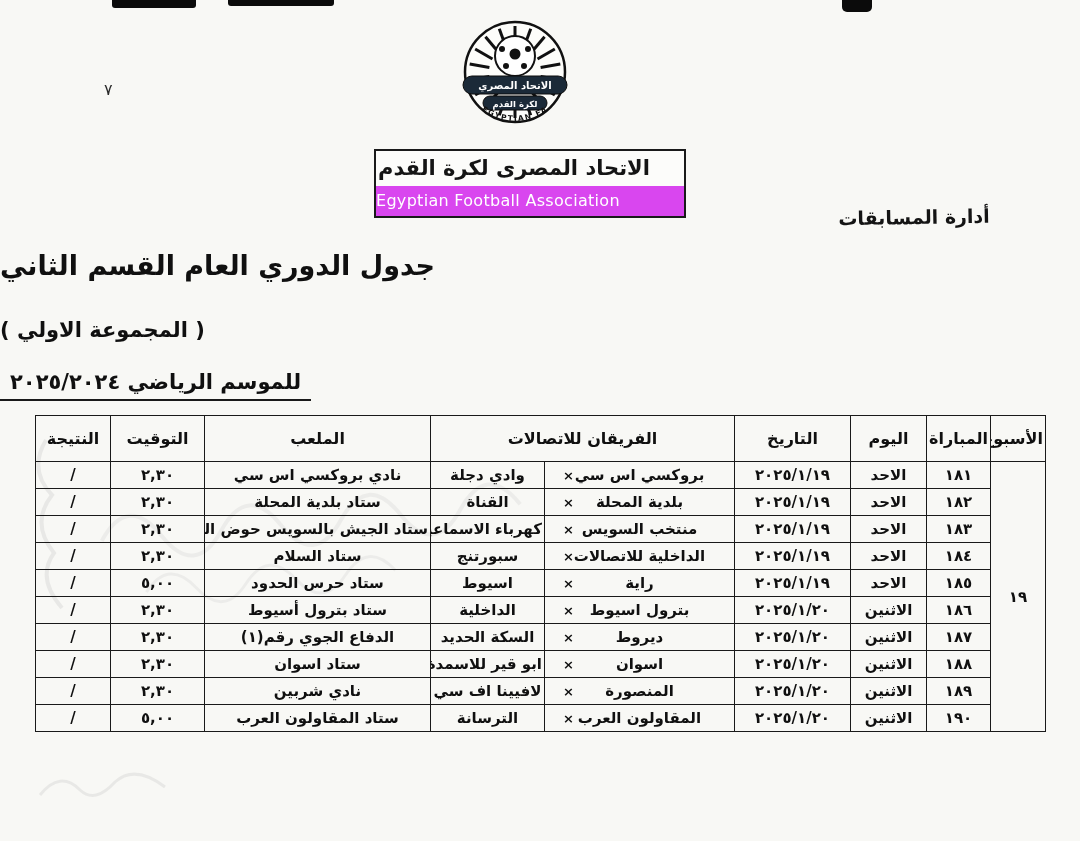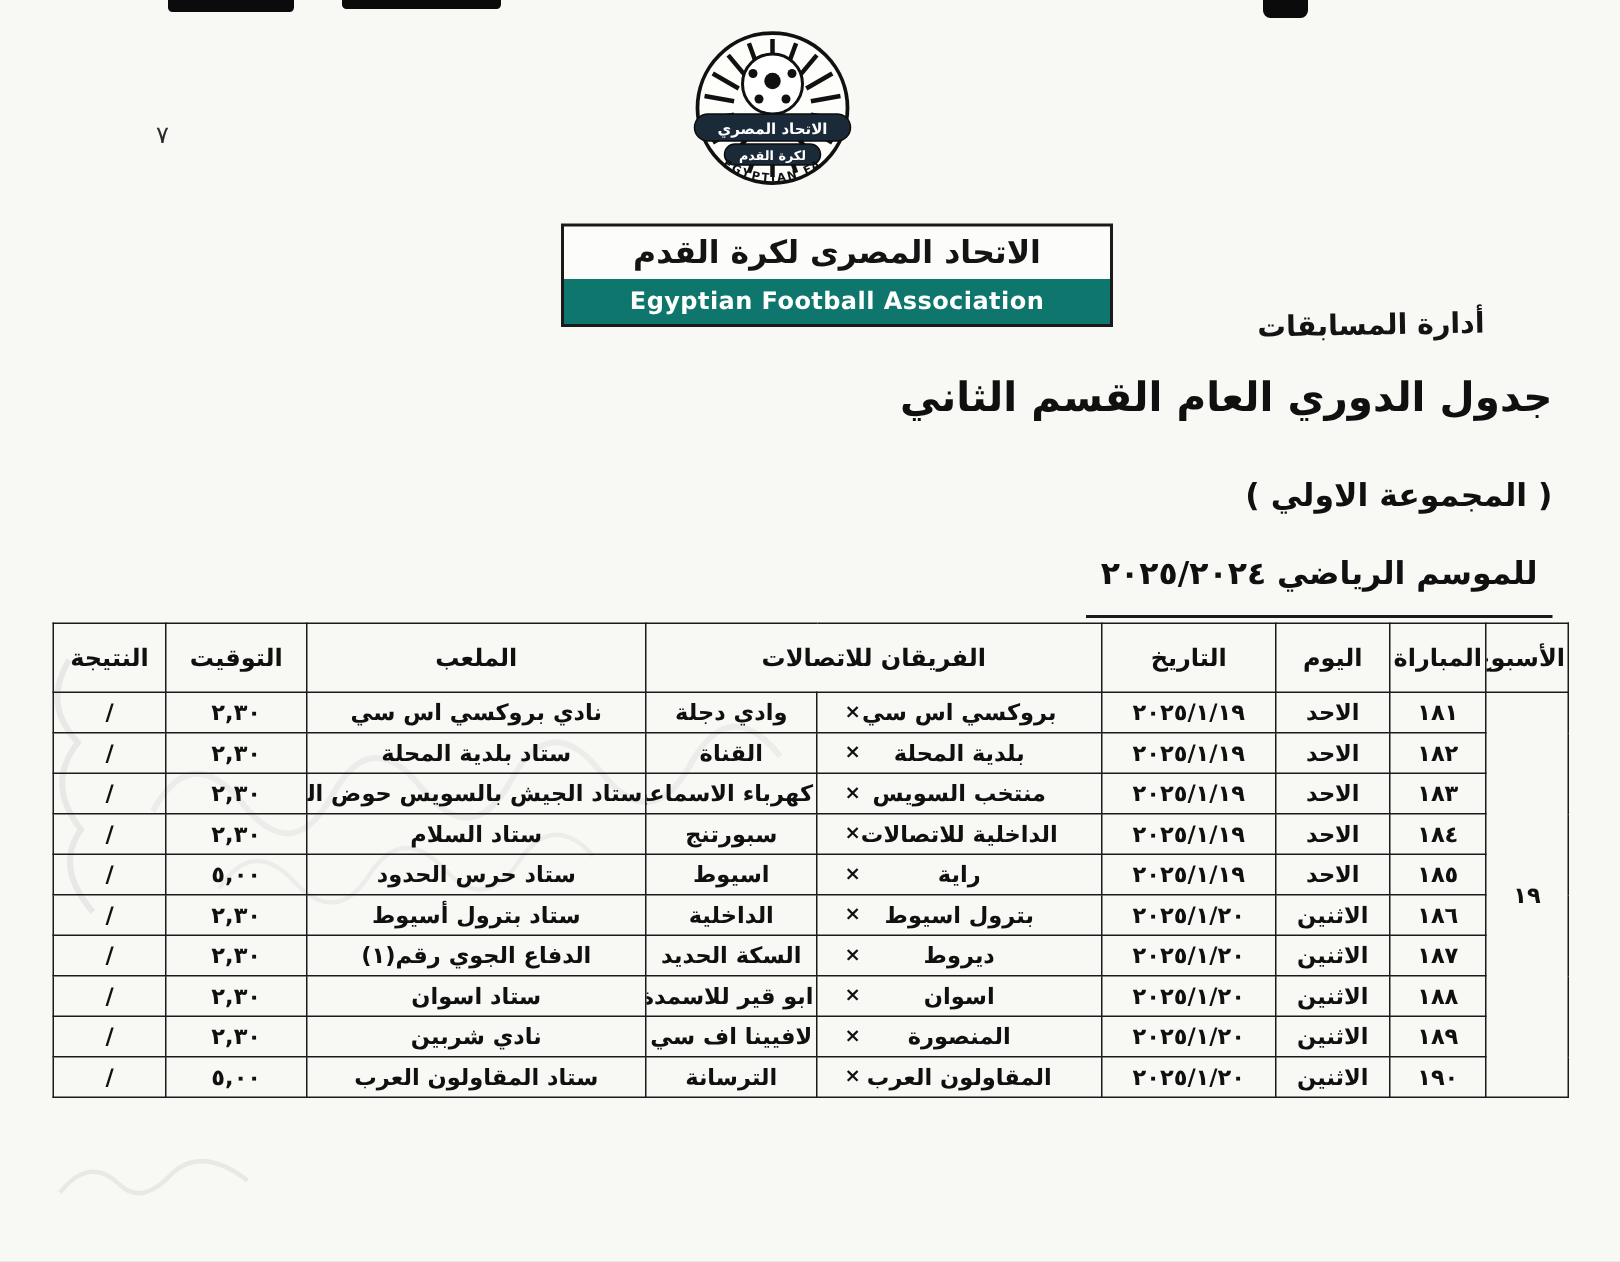--- a/index.html
+++ b/index.html
@@ -17,31 +17,31 @@
   
   .wm{position:absolute;pointer-events:none}
   .wm1{left:80px;top:370px;width:520px;height:280px;opacity:.10;transform:rotate(-5deg)}
   .wm2{left:16px;top:430px;width:70px;height:200px;opacity:.16}
   .wm3{left:30px;top:755px;width:150px;height:60px;opacity:.14}
 
   
   .logo{position:absolute;left:448px;top:20px;width:134px;height:124px}
 
   
-  .org-box{position:absolute;left:374px;top:149px;width:368px;border:2px solid #1a1a1a;background:#fcfcfa;text-align:center}
+  .org-box{position:absolute;left:374px;top:149px;width:312px;border:2px solid #1a1a1a;background:#fcfcfa;text-align:left}
   .org-ar{font-size:21px;font-weight:bold;padding:5px 2px 6px;direction:rtl}
-  .org-en{background:#0f766e;color:#fff;font-size:16px;font-weight:bold;padding:5px 0 6px;letter-spacing:.3px}
+  .org-en{background:#d946ef;color:#fff;font-size:16px;font-weight:normal;padding:5px 0 6px;letter-spacing:.3px}
 
   .dept-note{position:absolute;left:836px;top:206px;width:156px;text-align:center;font-size:19px;font-weight:bold;direction:rtl;transform:rotate(-1deg)}
 
-  .title-block{position:absolute;left:0;width:1035px;text-align:right;font-weight:bold;color:#101010;direction:rtl}
+  .title-block{position:absolute;left:0;width:1035px;text-align:left;font-weight:bold;color:#101010;direction:rtl}
   #t-main{top:250px;font-size:27px}
   #t-group{top:318px;font-size:21px}
   #t-season{top:370px;font-size:21px}
-  #t-season .inner{display:inline-block;border-bottom:2px solid #1a1a1a;padding:0 10px 16px}
+  #t-season .inner{display:inline-block;border-bottom:2px solid #1a1a1a;padding:0 10px 5px}
 
   
   table.fixtures{position:absolute;left:35px;top:415px;width:1010px;border-collapse:collapse;table-layout:fixed;direction:rtl}
   .fixtures th,.fixtures td{border:1px solid #1a1a1a;text-align:center;vertical-align:middle;font-weight:bold;color:#101010;padding:0 2px;overflow:hidden;white-space:nowrap}
   .fixtures thead th{height:46px;font-size:16px}
   .fixtures tbody td{height:27px;font-size:15px}
   td.c-week{font-size:20px}
   td.c-stadium{font-size:13.5px}
   td.c-home{position:relative}
   td.c-home .x{position:absolute;left:18px;top:50%;transform:translateY(-50%);font-size:13px}

